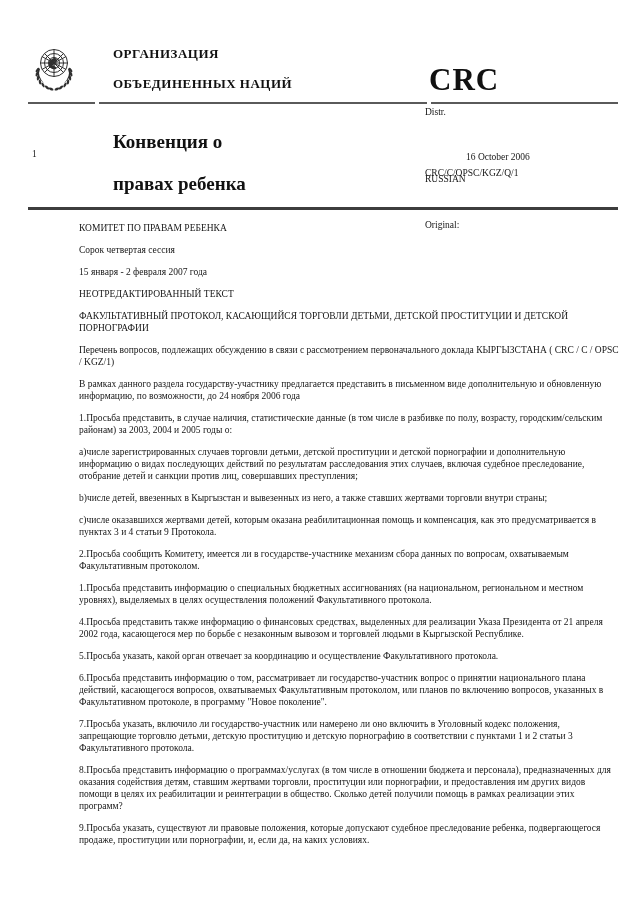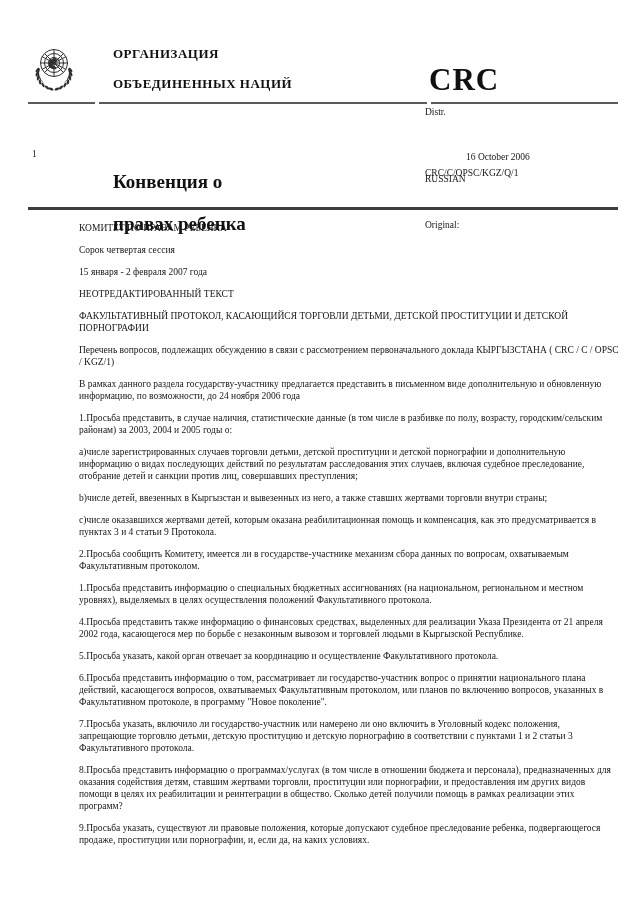--- a/index.html
+++ b/index.html
@@ -28,21 +28,21 @@
 
   .rule-top{position:absolute;left:28px;top:102px;width:590px;height:2px;display:flex;}
   .rule-top .seg{background:#5a5a5a;height:2px;}
   .rule-top .s1{width:67px;}
   .rule-top .g{width:4px;background:transparent;}
   .rule-top .s2{width:328px;}
   .rule-top .s3{width:187px;}
 
   .conv-title{
     position:absolute;left:113px;
-    font-weight:bold;font-size:19px;color:#111;margin-top:40px;
+    font-weight:bold;font-size:19px;color:#111;
   }
   .conv-title.t1{top:131px;}
   .conv-title.t2{top:173px;}
 
   .margin-num{
     position:absolute;left:32px;top:149px;
     font-size:9.5px;color:#222;
   }
 
   .meta{position:absolute;left:425px;top:107px;width:190px;font-size:9.5px;color:#161616;}

